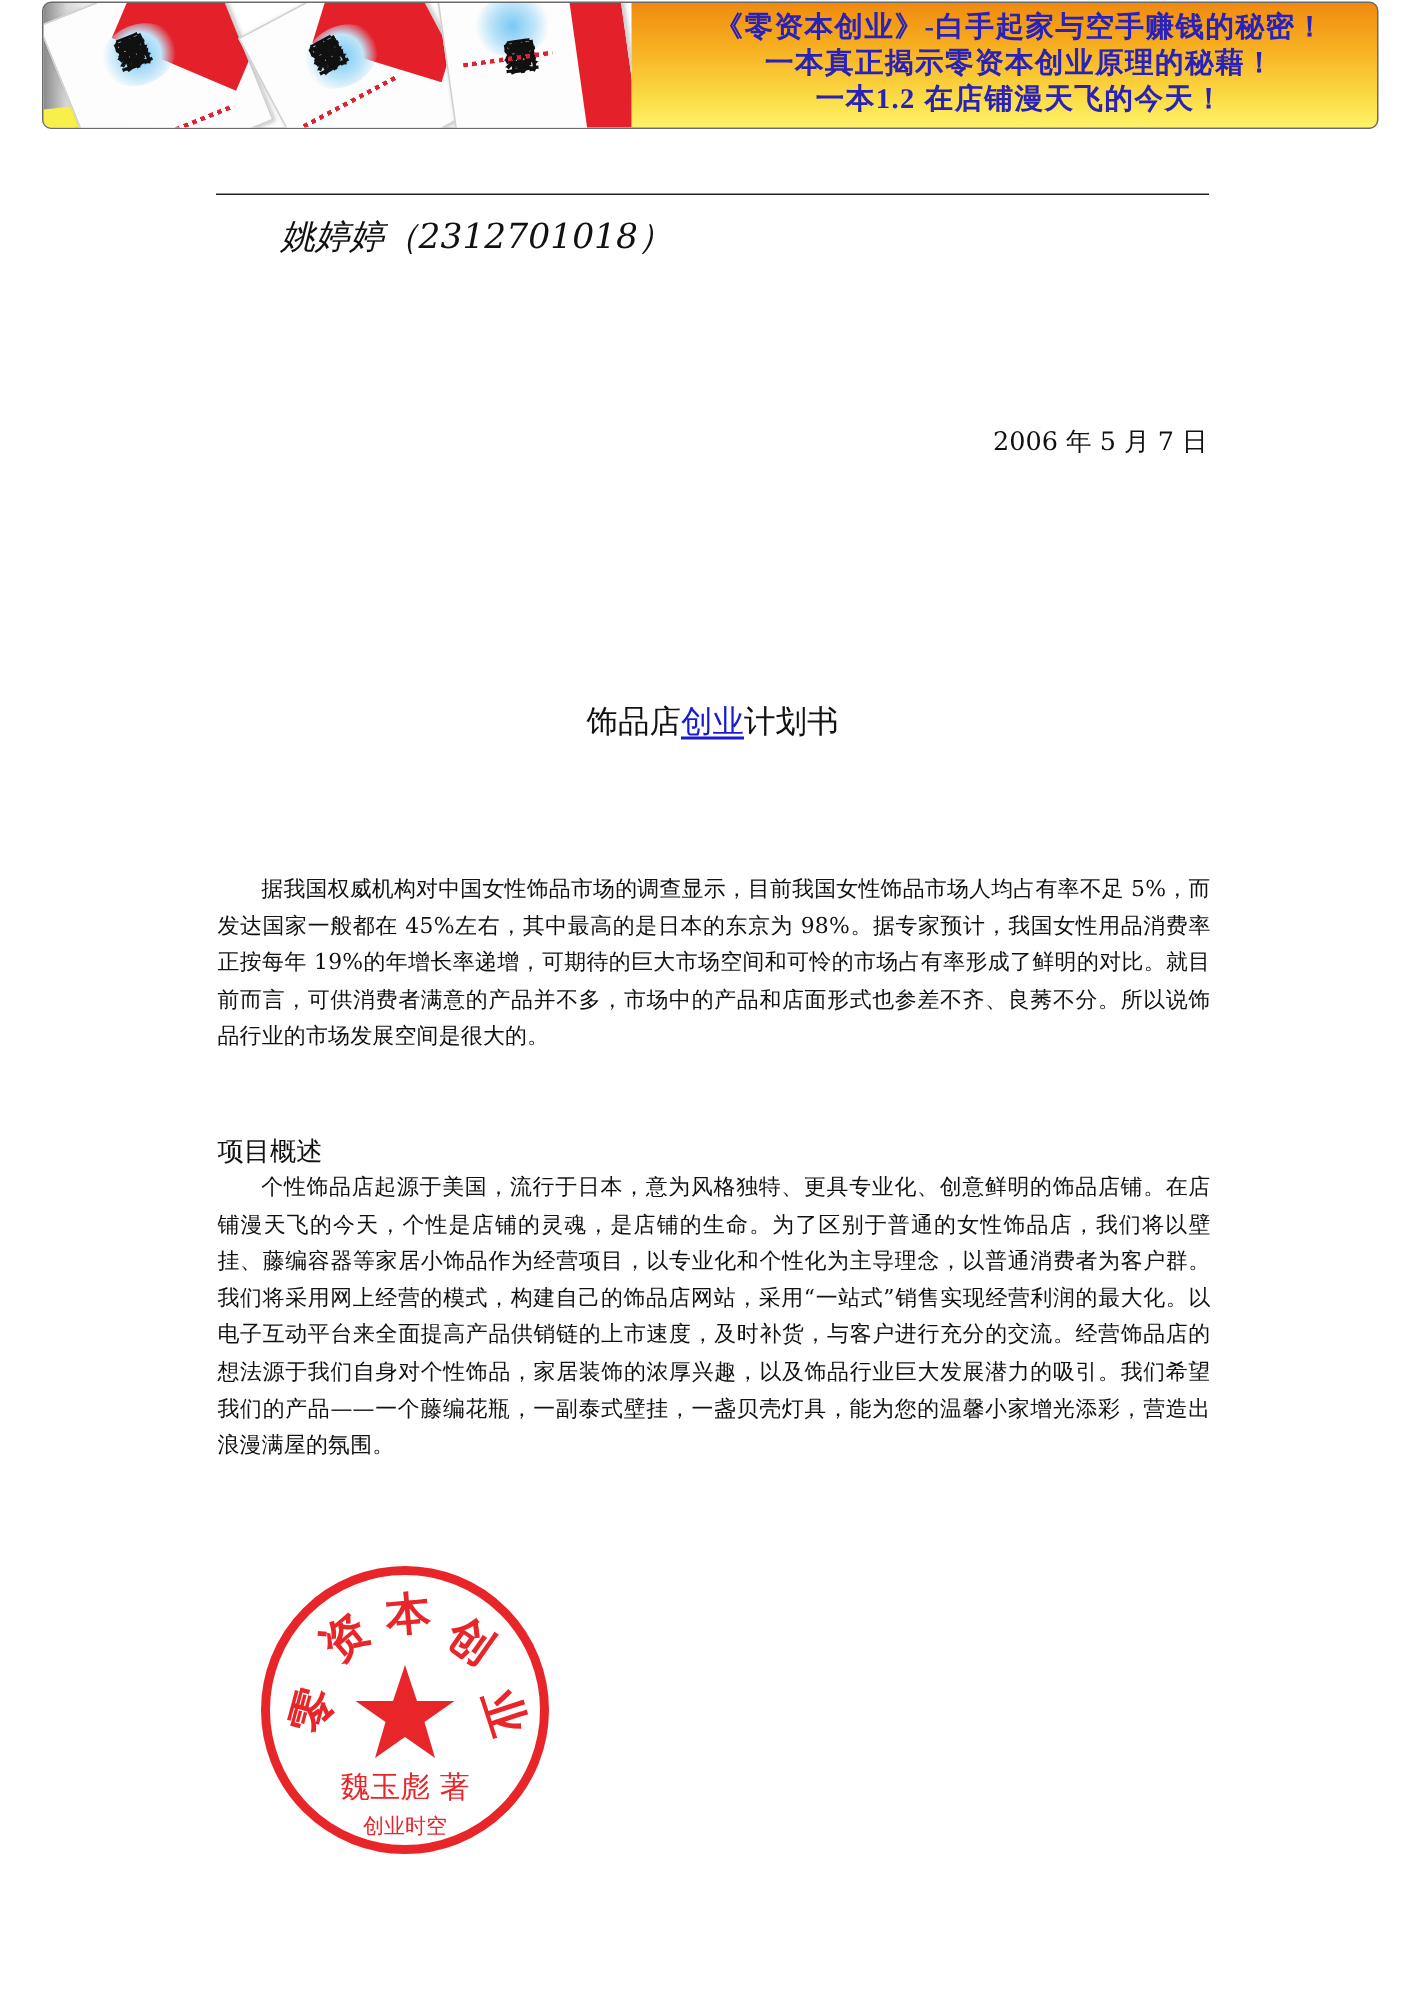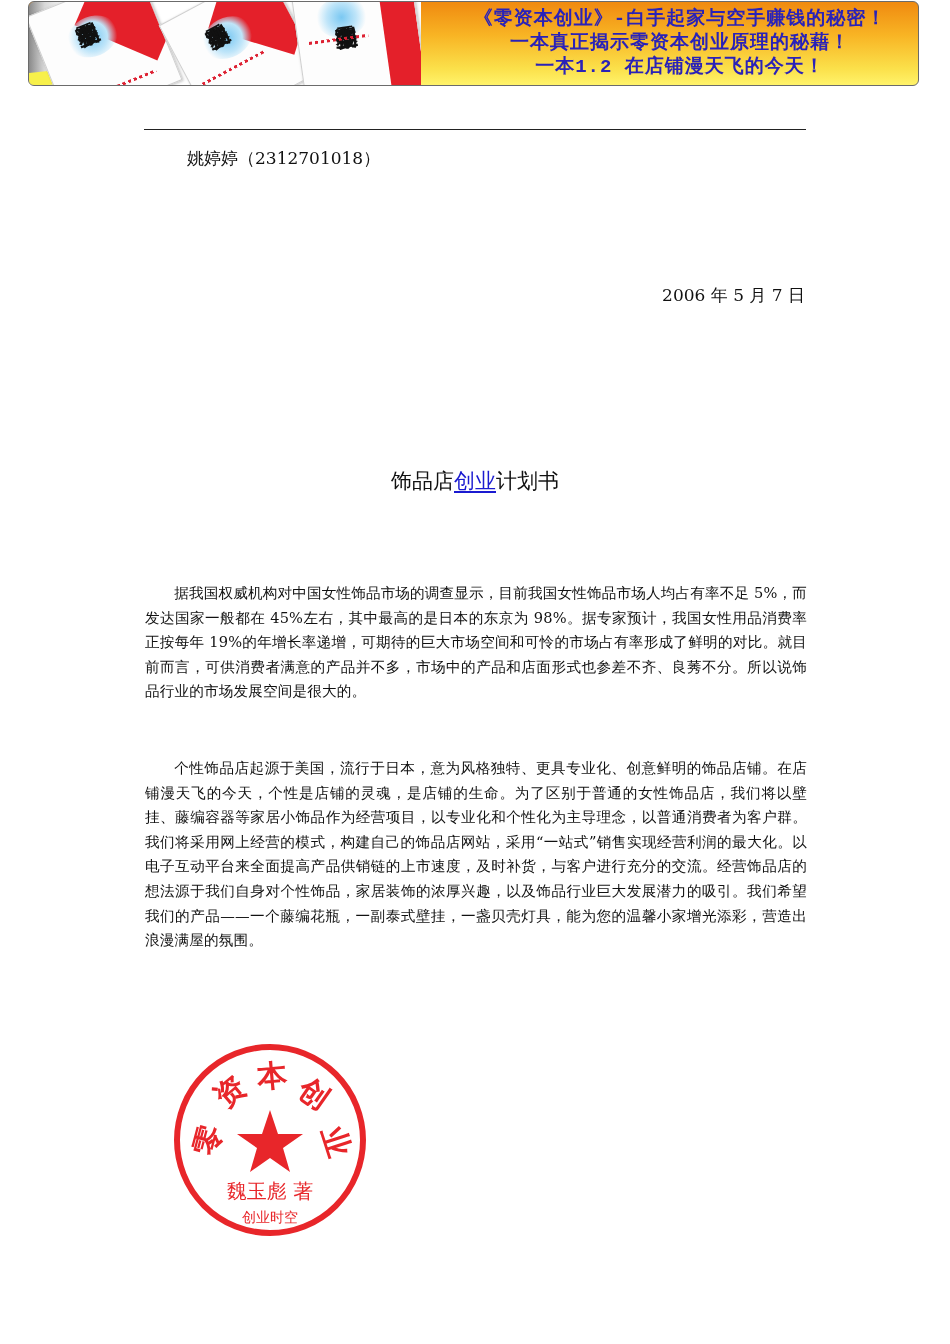--- a/index.html
+++ b/index.html
@@ -92,21 +92,21 @@
     .book1 { left: 14px; transform: rotate(-22deg); }
     .book2 { left: 150px; transform: rotate(-28deg); }
     .book3 { left: 270px; transform: rotate(-8deg); }
 
     .banner-text {
       position: absolute;
       left: 392px;
       top: 5px;
       width: 518px;
       text-align: center;
-      font-family: Liberation Mono, monospace;
+      font-family: Liberation Serif, serif;
       font-weight: bold;
       color: #2a22b8;
       font-size: 19px;
       line-height: 24px;
       letter-spacing: 1px;
     }
     .banner-text div { white-space: nowrap; }
 
     
     .top-rule {
@@ -116,23 +116,24 @@
       width: 662px;
       height: 0;
       border-top: 1.5px solid #222;
     }
     .authors {
       position: absolute;
       top: 142px;
       left: 0;
       width: 854px;
       height: 32px;
-      font-size: 17px;
+      font-size: 23px;
       line-height: 32px;
       color: #111;
+      font-style: italic;
     }
     .author { position: absolute; white-space: nowrap; }
     .author-1 { left: 187px; }
     .author-2 { left: 509px; }
 
     .date {
       position: absolute;
       top: 283px;
       right: 145px;
       font-size: 17px;
@@ -233,20 +234,21 @@
 
 <div class="date">2006 年 5 月 7 日</div>
 
 <div class="doc-title"><span>饰品店</span><a>创业</a><span>计划书</span></div>
 
 <div class="section section-1">
   <p class="section-body">据我国权威机构对中国女性饰品市场的调查显示，目前我国女性饰品市场人均占有率不足 5%，而发达国家一般都在 45%左右，其中最高的是日本的东京为 98%。据专家预计，我国女性用品消费率正按每年 19%的年增长率递增，可期待的巨大市场空间和可怜的市场占有率形成了鲜明的对比。就目前而言，可供消费者满意的产品并不多，市场中的产品和店面形式也参差不齐、良莠不分。所以说饰品行业的市场发展空间是很大的。</p>
 </div>
 
 <div class="section section-2">
+  <h2 class="section-heading">项目概述</h2>
   <p class="section-body">个性饰品店起源于美国，流行于日本，意为风格独特、更具专业化、创意鲜明的饰品店铺。在店铺漫天飞的今天，个性是店铺的灵魂，是店铺的生命。为了区别于普通的女性饰品店，我们将以壁挂、藤编容器等家居小饰品作为经营项目，以专业化和个性化为主导理念，以普通消费者为客户群。我们将采用网上经营的模式，构建自己的饰品店网站，采用“一站式”销售实现经营利润的最大化。以电子互动平台来全面提高产品供销链的上市速度，及时补货，与客户进行充分的交流。经营饰品店的想法源于我们自身对个性饰品，家居装饰的浓厚兴趣，以及饰品行业巨大发展潜力的吸引。我们希望我们的产品——一个藤编花瓶，一副泰式壁挂，一盏贝壳灯具，能为您的温馨小家增光添彩，营造出浪漫满屋的氛围。</p>
 </div>
 
 <div class="seal">
   <svg width="200" height="200" viewBox="0 0 200 200" xmlns="http://www.w3.org/2000/svg">
     <circle cx="100" cy="100" r="93" fill="none" stroke="#e8262a" stroke-width="6"></circle>
 
     <g fill="#e8262a" font-family="DejaVu Sans, sans-serif" font-weight="bold" font-size="30" text-anchor="middle">
       <text x="38" y="110" transform="rotate(-75 38 100)">零</text>
       <text x="60" y="62" transform="rotate(-40 60 52)">资</text>

